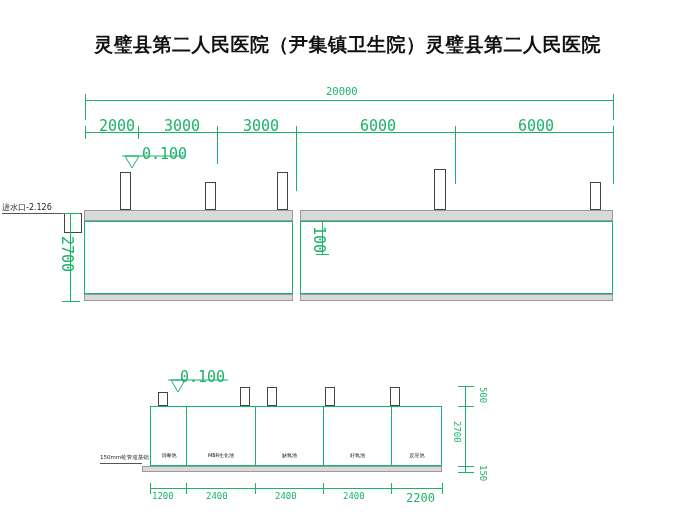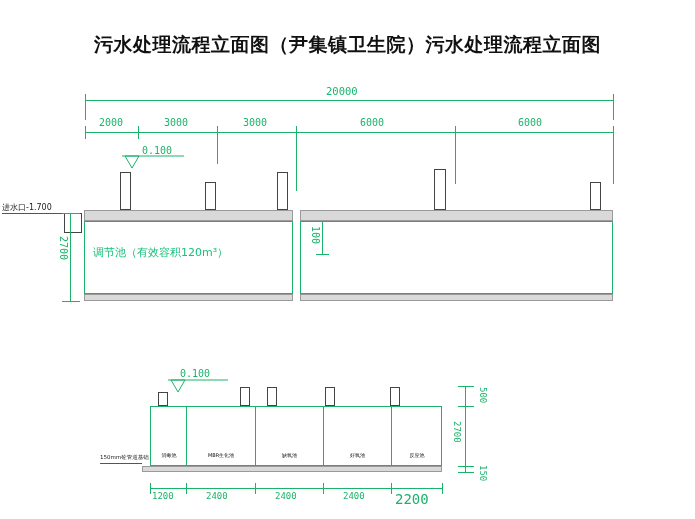--- a/index.html
+++ b/index.html
@@ -10,21 +10,21 @@
     left:0;top:32px;width:695px;text-align:center;
     font-size:19px;color:#111;letter-spacing:0.5px;
     font-family:"DejaVu Serif","Liberation Serif",serif;
     font-weight:700;
   }
   
   .hline{height:0;border-top:1px solid #1bb36a;}
   .vline{width:0;border-left:1px solid #1bb36a;}
   .hline-k{height:0;border-top:1px solid #555;}
   .dimtext{
-    font-size:10px;color:#1bb36a;
+    font-size:15px;color:#1bb36a;
     font-family:"DejaVu Sans Mono","Liberation Mono",monospace;
     white-space:nowrap;
   }
   .dimtext.big{font-size:10.5px;}
   .blacktext{
     font-size:8.5px;color:#222;
     font-family:"DejaVu Sans","Liberation Sans",sans-serif;
     white-space:nowrap;
   }
   .tanklabel{
@@ -45,21 +45,21 @@
     border:1px solid #444;background:#fff;box-sizing:border-box;
   }
   .slab{background:#d9d9d9;border:1px solid #9a9a9a;box-sizing:border-box;}
   svg{display:block;overflow:visible;}
 </style>
 </head>
 <body>
 
 <div id="root">
 
-  <div class="abs title">污水处理流程立面图（尹集镇卫生院）污水处理流程立面图</div>
+  <div class="abs title">灵璧县第二人民医院（尹集镇卫生院）灵璧县第二人民医院</div>
 
   <div class="abs" style="left:0;top:80px;width:695px;height:240px;">
 
     <div class="abs hline" style="left:85px;top:20px;width:528px;"></div>
     <div class="abs vline" style="left:85px;top:14px;height:26px;"></div>
     <div class="abs vline" style="left:613px;top:14px;height:26px;"></div>
     <div class="abs dimtext big" style="left:326px;top:5px;">20000</div>
 
     <div class="abs hline" style="left:85px;top:52px;width:528px;"></div>
     <div class="abs vline" style="left:85px;top:46px;height:13px;"></div>
@@ -81,41 +81,40 @@
     <div class="abs vline" style="left:613px;top:59px;height:45px;"></div>
 
     <div class="abs" style="left:122px;top:68px;">
       <svg width="70" height="22" viewBox="0 0 70 22">
         <polygon points="10,20 17,8 3,8" fill="none" stroke="#1bb36a" stroke-width="1"></polygon>
         <line x1="0" y1="8" x2="62" y2="8" stroke="#1bb36a" stroke-width="1"></line>
       </svg>
     </div>
     <div class="abs dimtext" style="left:142px;top:65px;">0.100</div>
 
-    <div class="abs blacktext" style="left:2px;top:122px;font-size:8px;">进水口-1.700</div>
+    <div class="abs blacktext" style="left:2px;top:122px;font-size:8px;">进水口-2.126</div>
     <div class="abs hline-k" style="left:2px;top:133px;width:62px;"></div>
 
     <div class="abs stub" style="left:64px;top:133px;width:18px;height:20px;"></div>
 
     <div class="abs stub" style="left:120px;top:92px;width:11px;height:38px;"></div>
     <div class="abs stub" style="left:205px;top:102px;width:11px;height:28px;"></div>
     <div class="abs stub" style="left:277px;top:92px;width:11px;height:38px;"></div>
     <div class="abs stub" style="left:434px;top:89px;width:12px;height:41px;"></div>
     <div class="abs stub" style="left:590px;top:102px;width:11px;height:28px;"></div>
 
     <div class="abs slab" style="left:84px;top:130px;width:209px;height:11px;"></div>
     <div class="abs slab" style="left:300px;top:130px;width:313px;height:11px;"></div>
 
     <div class="abs tank-body" style="left:84px;top:141px;width:209px;height:73px;"></div>
     <div class="abs tank-body" style="left:300px;top:141px;width:313px;height:73px;"></div>
 
     <div class="abs slab" style="left:84px;top:214px;width:209px;height:7px;"></div>
     <div class="abs slab" style="left:300px;top:214px;width:313px;height:7px;"></div>
 
-    <div class="abs tanklabel" style="left:93px;top:165px;">调节池（有效容积120m³）</div>
 
     <div class="abs vline" style="left:70px;top:133px;height:88px;"></div>
     <div class="abs hline" style="left:62px;top:133px;width:18px;"></div>
     <div class="abs hline" style="left:62px;top:221px;width:18px;"></div>
     <div class="abs dimtext vert" style="left:58px;top:156px;">2700</div>
 
     <div class="abs vline" style="left:322px;top:141px;height:33px;"></div>
     <div class="abs hline" style="left:316px;top:141px;width:13px;"></div>
     <div class="abs hline" style="left:316px;top:174px;width:13px;"></div>
     <div class="abs dimtext vert" style="left:310px;top:146px;">100</div>
@@ -161,21 +160,21 @@
     <div class="abs vline" style="left:186px;top:128px;height:11px;"></div>
     <div class="abs vline" style="left:255px;top:128px;height:11px;"></div>
     <div class="abs vline" style="left:323px;top:128px;height:11px;"></div>
     <div class="abs vline" style="left:391px;top:128px;height:11px;"></div>
     <div class="abs vline" style="left:442px;top:128px;height:11px;"></div>
 
     <div class="abs dimtext" style="left:152px;top:136px;font-size:9px;">1200</div>
     <div class="abs dimtext" style="left:206px;top:136px;font-size:9px;">2400</div>
     <div class="abs dimtext" style="left:275px;top:136px;font-size:9px;">2400</div>
     <div class="abs dimtext" style="left:343px;top:136px;font-size:9px;">2400</div>
-    <div class="abs dimtext" style="left:395px;top:136px;font-size:14px;">2200</div>
+    <div class="abs dimtext" style="left:406px;top:136px;font-size:12px;">2200</div>
 
     <div class="abs vline" style="left:465px;top:31px;height:86px;"></div>
     <div class="abs hline" style="left:458px;top:31px;width:16px;"></div>
     <div class="abs hline" style="left:458px;top:51px;width:16px;"></div>
     <div class="abs hline" style="left:458px;top:111px;width:16px;"></div>
     <div class="abs hline" style="left:458px;top:117px;width:16px;"></div>
 
     <div class="abs dimtext vert" style="left:478px;top:32px;font-size:9px;">500</div>
     <div class="abs dimtext vert" style="left:452px;top:66px;font-size:9px;">2700</div>
     <div class="abs dimtext vert" style="left:478px;top:110px;font-size:9px;">150</div>

